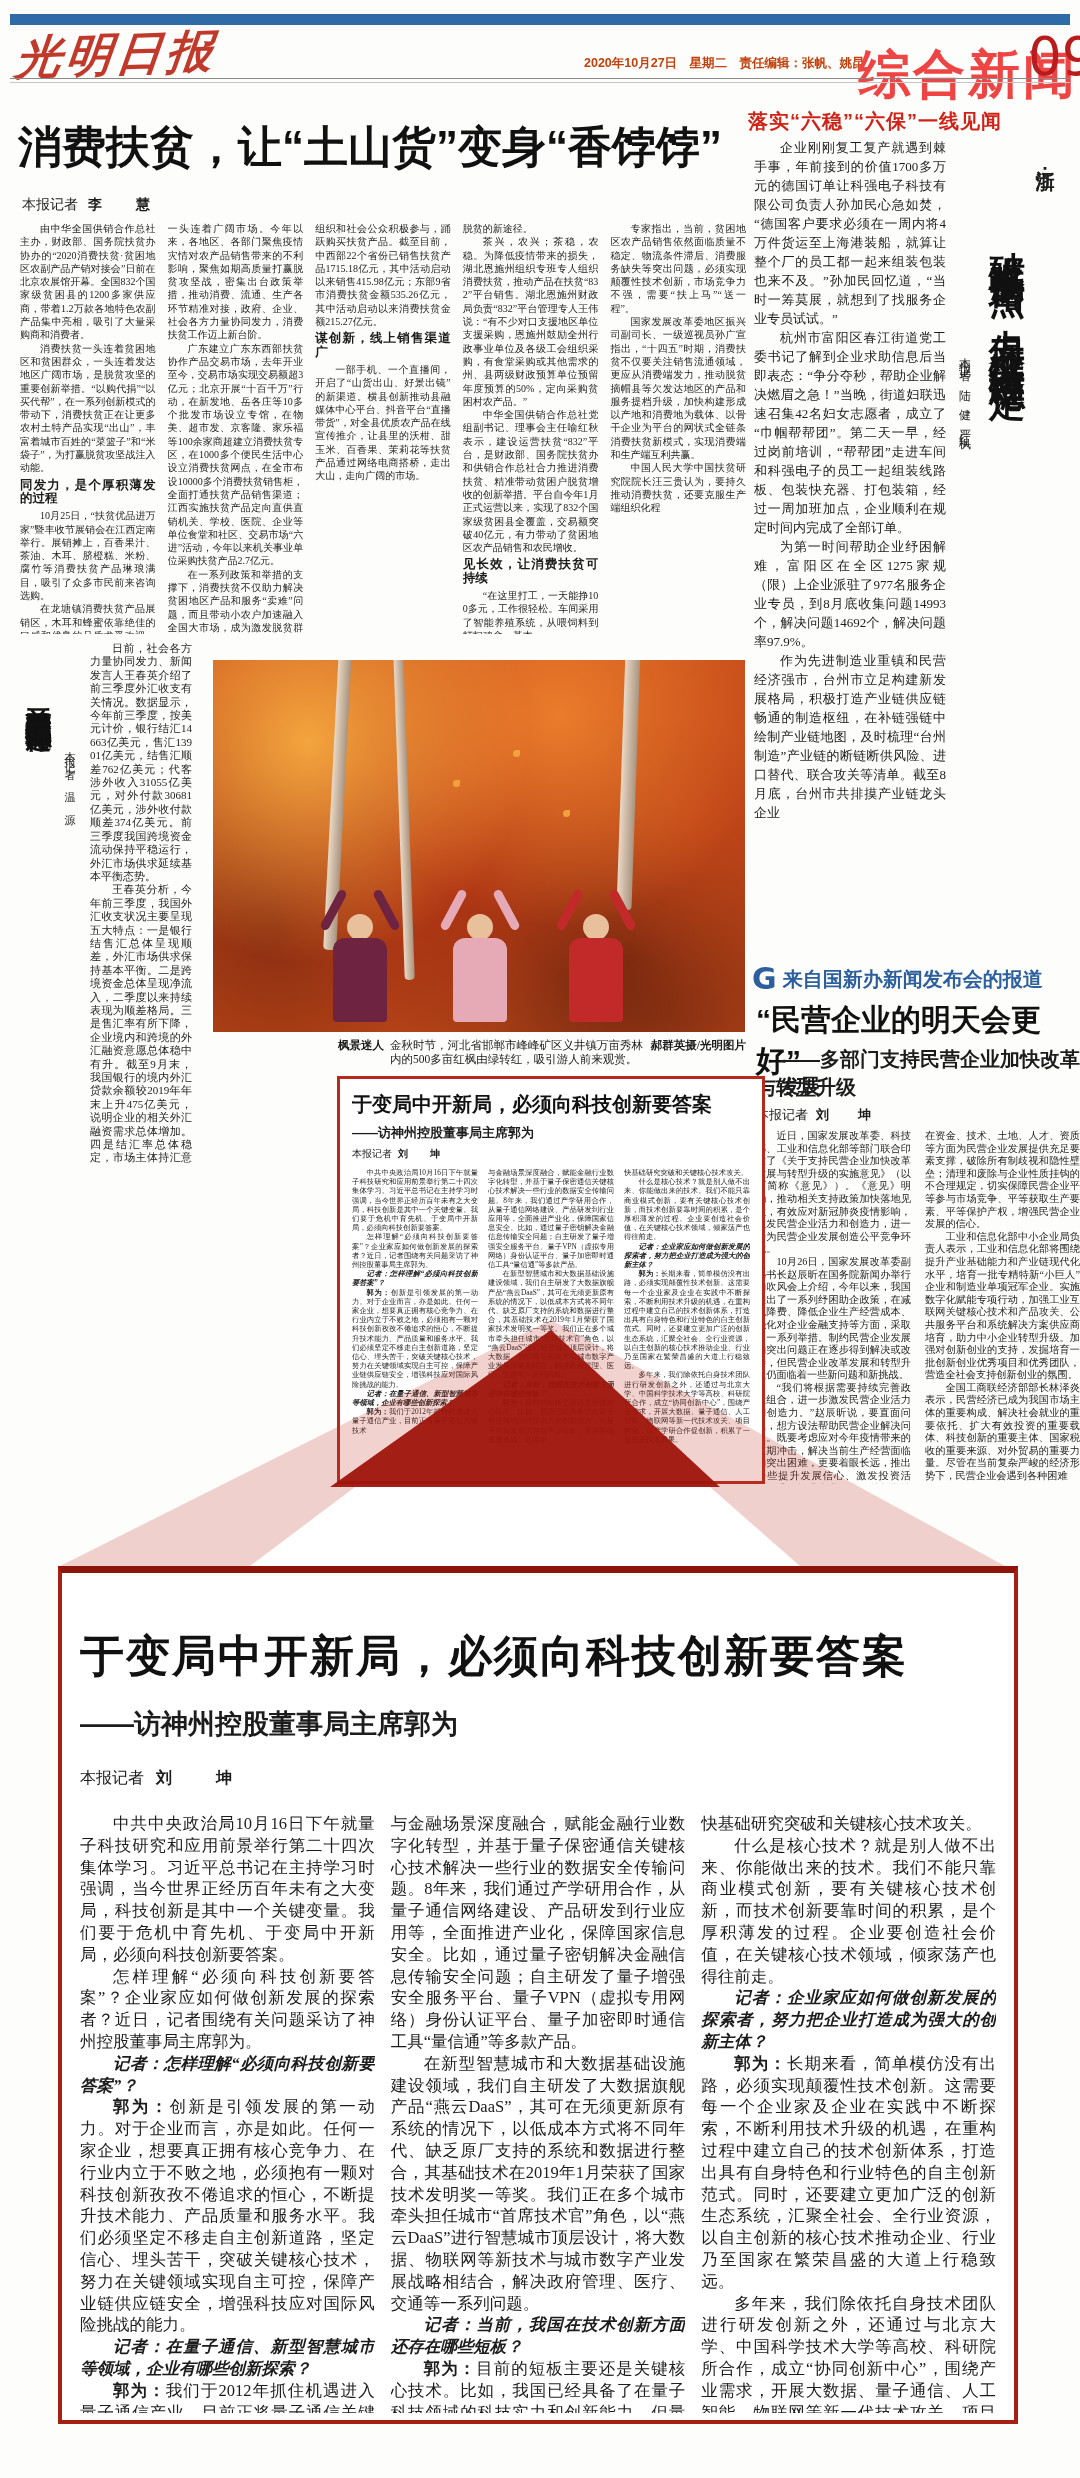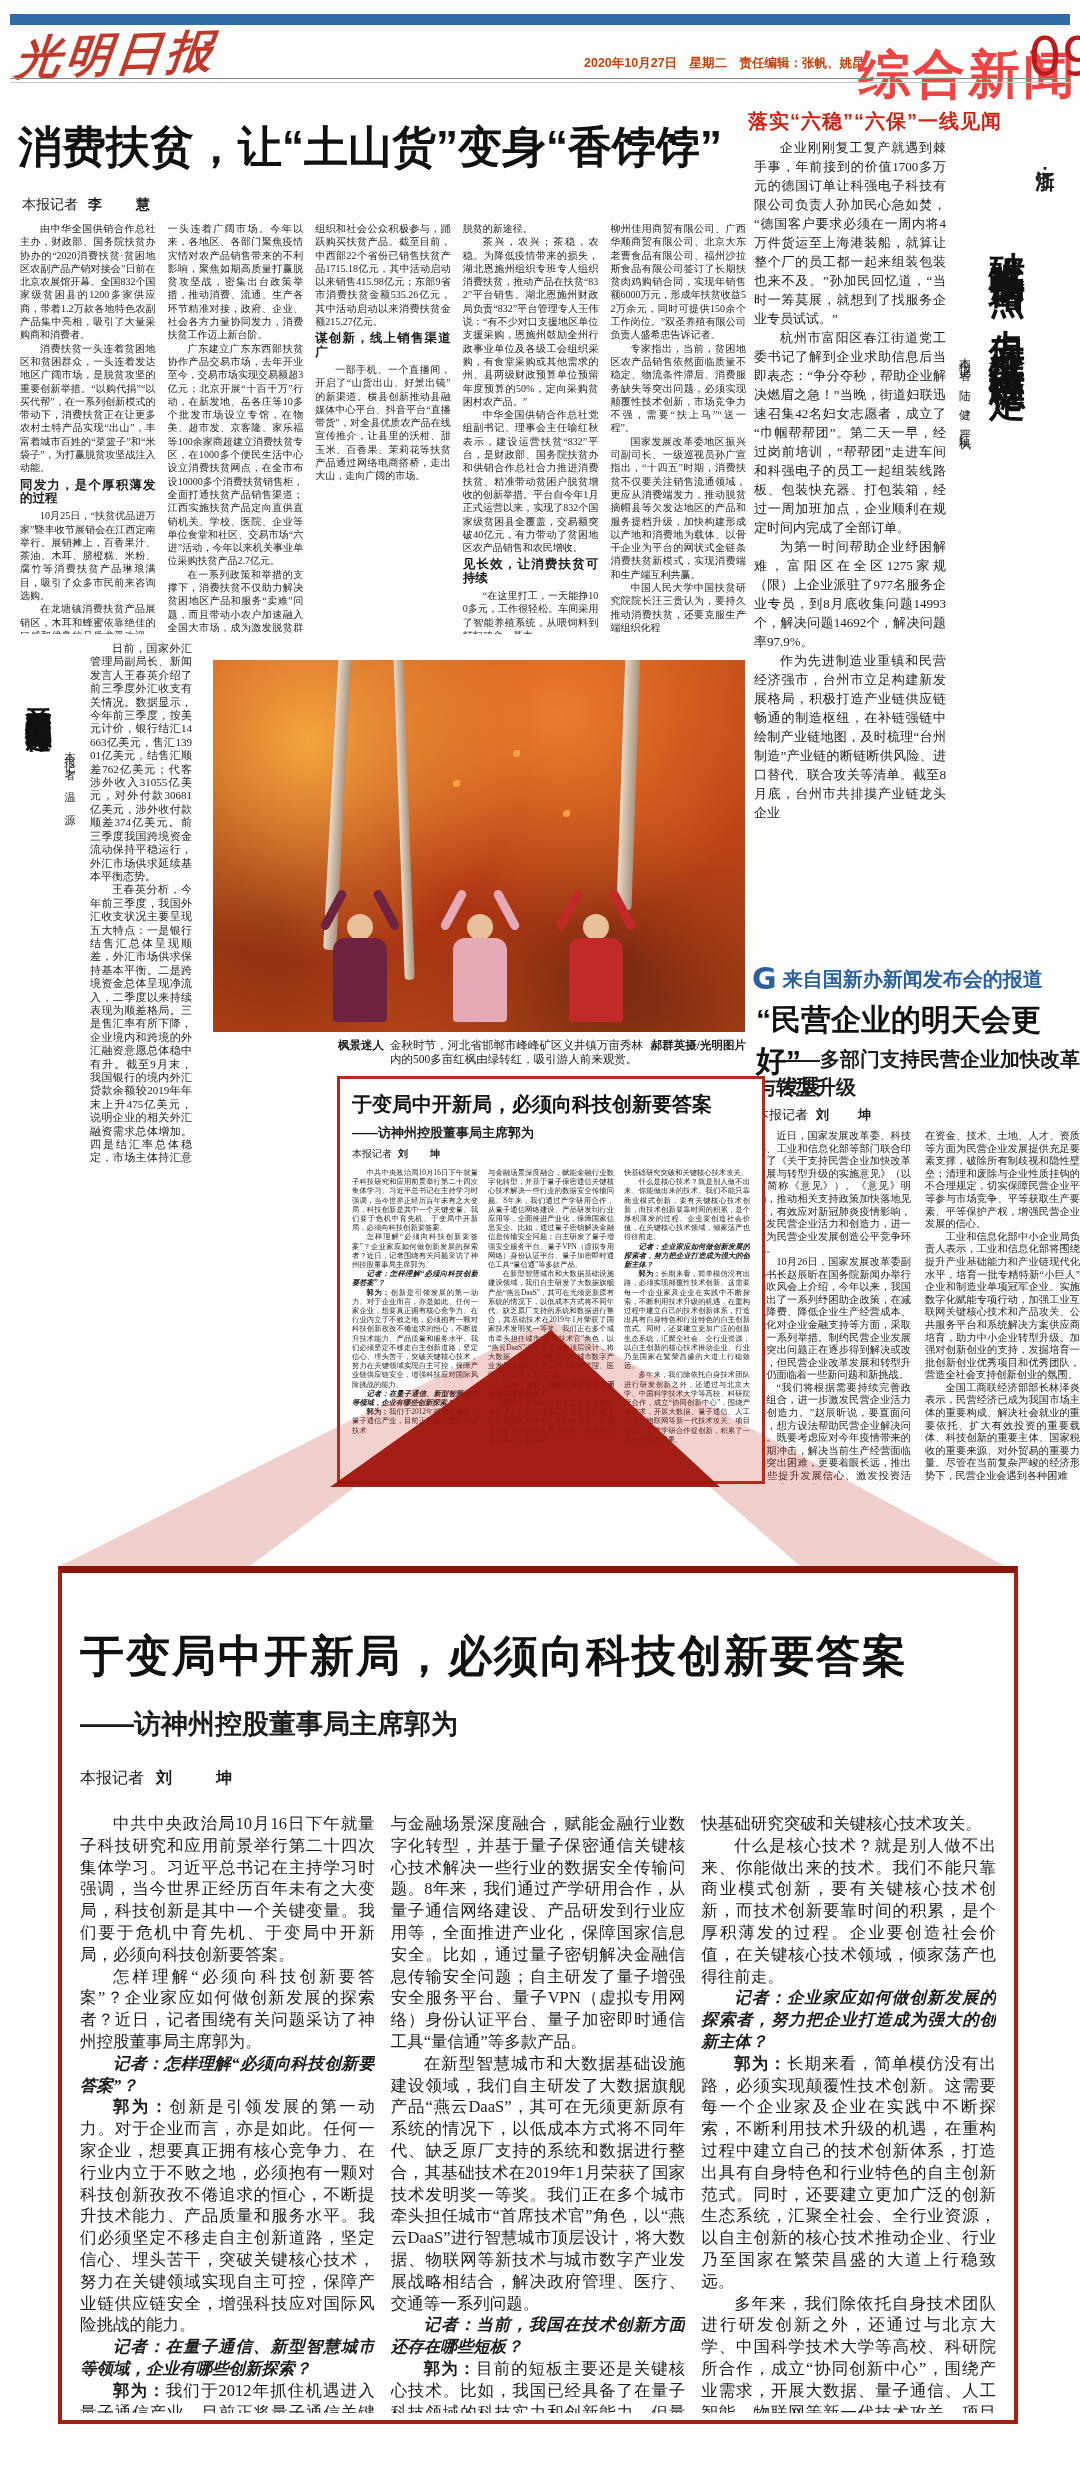--- a/index.html
+++ b/index.html
@@ -157,41 +157,40 @@
         <p class="para">一部手机、一个直播间，开启了“山货出山、好景出镜”的新渠道。横县创新推动县融媒体中心平台、抖音平台“直播带货”，对全县优质农产品在线宣传推介，让县里的沃柑、甜玉米、百香果、茉莉花等扶贫产品通过网络电商搭桥，走出大山，走向广阔的市场。</p>
       </div>
     <div class="col">
         <p class="para noind">脱贫的新途径。</p>
         <p class="para">茶兴，农兴；茶稳，农稳。为降低疫情带来的损失，湖北恩施州组织专班专人组织消费扶贫，推动产品在扶贫“832”平台销售。湖北恩施州财政局负责“832”平台管理专人王伟说：“有不少对口支援地区单位支援采购，恩施州鼓励全州行政事业单位及各级工会组织采购，有食堂采购或其他需求的州、县两级财政预算单位预留年度预算的50%，定向采购贫困村农产品。”</p>
         <p class="para">中华全国供销合作总社党组副书记、理事会主任喻红秋表示，建设运营扶贫“832”平台，是财政部、国务院扶贫办和供销合作总社合力推进消费扶贫、精准带动贫困户脱贫增收的创新举措。平台自今年1月正式运营以来，实现了832个国家级贫困县全覆盖，交易额突破40亿元，有力带动了贫困地区农产品销售和农民增收。</p>
         <p class="subhead">见长效，让消费扶贫可持续</p>
         <p class="para">“在这里打工，一天能挣100多元，工作很轻松。车间采用了智能养殖系统，从喂饲料到打扫鸡舍，基本</p>
       </div>
     <div class="col">
-        <p class="para noind">柳州佳用商贸有限公司、广西华顺商贸有限公司、北京大东老曹食品有限公司、福州沙拉斯食品有限公司签订了长期扶贫肉鸡购销合同，实现年销售额6000万元，形成年扶贫收益52万余元，同时可提供150余个工作岗位。”双圣养殖有限公司负责人盛希忠告诉记者。</p>
         <p class="para">专家指出，当前，贫困地区农产品销售依然面临质量不稳定、物流条件滞后、消费服务缺失等突出问题，必须实现颠覆性技术创新，市场竞争力不强，需要“扶上马”“送一程”。</p>
         <p class="para">国家发展改革委地区振兴司副司长、一级巡视员孙广宣指出，“十四五”时期，消费扶贫不仅要关注销售流通领域，更应从消费端发力，推动脱贫摘帽县等欠发达地区的产品和服务提档升级，加快构建形成以产地和消费地为载体、以骨干企业为平台的网状式全链条消费扶贫新模式，实现消费端和生产端互利共赢。</p>
         <p class="para">中国人民大学中国扶贫研究院院长汪三贵认为，要持久推动消费扶贫，还要克服生产端组织化程</p>
       </div>
   </div>
 
   <div class="abs zj-body">
       <p class="para">企业刚刚复工复产就遇到棘手事，年前接到的价值1700多万元的德国订单让科强电子科技有限公司负责人孙加民心急如焚，“德国客户要求必须在一周内将4万件货运至上海港装船，就算让整个厂的员工都一起来组装包装也来不及。”孙加民回忆道，“当时一筹莫展，就想到了找服务企业专员试试。”</p>
       <p class="para">杭州市富阳区春江街道党工委书记了解到企业求助信息后当即表态：“争分夺秒，帮助企业解决燃眉之急！”当晚，街道妇联迅速召集42名妇女志愿者，成立了“巾帼帮帮团”。第二天一早，经过岗前培训，“帮帮团”走进车间和科强电子的员工一起组装线路板、包装快充器、打包装箱，经过一周加班加点，企业顺利在规定时间内完成了全部订单。</p>
       <p class="para">为第一时间帮助企业纾困解难，富阳区在全区1275家规（限）上企业派驻了977名服务企业专员，到8月底收集问题14993个，解决问题14692个，解决问题率97.9%。</p>
       <p class="para">作为先进制造业重镇和民营经济强市，台州市立足构建新发展格局，积极打造产业链供应链畅通的制造枢纽，在补链强链中绘制产业链地图，及时梳理“台州制造”产业链的断链断供风险、进口替代、联合攻关等清单。截至8月底，台州市共排摸产业链龙头企业</p>
     </div>
   <div class="abs zj-byline">本报记者　陆　健　严红枫</div>
   <div class="abs zj-headline">破难点畅堵点，力保产业链供应链稳定</div>
   <div class="abs zj-region">浙江：</div>
 
   <div class="abs fx-headline">前三季度我国跨境资金流动保持平稳运行</div>
   <div class="abs fx-byline">本报记者　温　源</div>
   <div class="abs fx-body">
-      <p class="para">日前，国家外汇管理局副局长、新闻发言人王春英介绍了前三季度外汇收支有关情况。数据显示，今年前三季度，按美元计价，银行结汇14663亿美元，售汇13901亿美元，结售汇顺差762亿美元；代客涉外收入31055亿美元，对外付款30681亿美元，涉外收付款顺差374亿美元。前三季度我国跨境资金流动保持平稳运行，外汇市场供求延续基本平衡态势。</p>
+      <p class="para">日前，社会各方力量协同发力、新闻发言人王春英介绍了前三季度外汇收支有关情况。数据显示，今年前三季度，按美元计价，银行结汇14663亿美元，售汇13901亿美元，结售汇顺差762亿美元；代客涉外收入31055亿美元，对外付款30681亿美元，涉外收付款顺差374亿美元。前三季度我国跨境资金流动保持平稳运行，外汇市场供求延续基本平衡态势。</p>
       <p class="para">王春英分析，今年前三季度，我国外汇收支状况主要呈现五大特点：一是银行结售汇总体呈现顺差，外汇市场供求保持基本平衡。二是跨境资金总体呈现净流入，二季度以来持续表现为顺差格局。三是售汇率有所下降，企业境内和跨境的外汇融资意愿总体稳中有升。截至9月末，我国银行的境内外汇贷款余额较2019年年末上升475亿美元，说明企业的相关外汇融资需求总体增加。四是结汇率总体稳定，市场主体持汇意愿理性。截至今年9月末，企业、个人等主</p>
     </div>
 
   <div class="abs photo" title="枫景迷人">
     <div class="trunk t1"></div>
     <div class="trunk t2"></div>
     <div class="trunk t3"></div>
     <div class="leaf" style="left:240px;top:120px;"></div>
     <div class="leaf" style="left:300px;top:90px;"></div>
     <div class="leaf" style="left:350px;top:150px;"></div>

